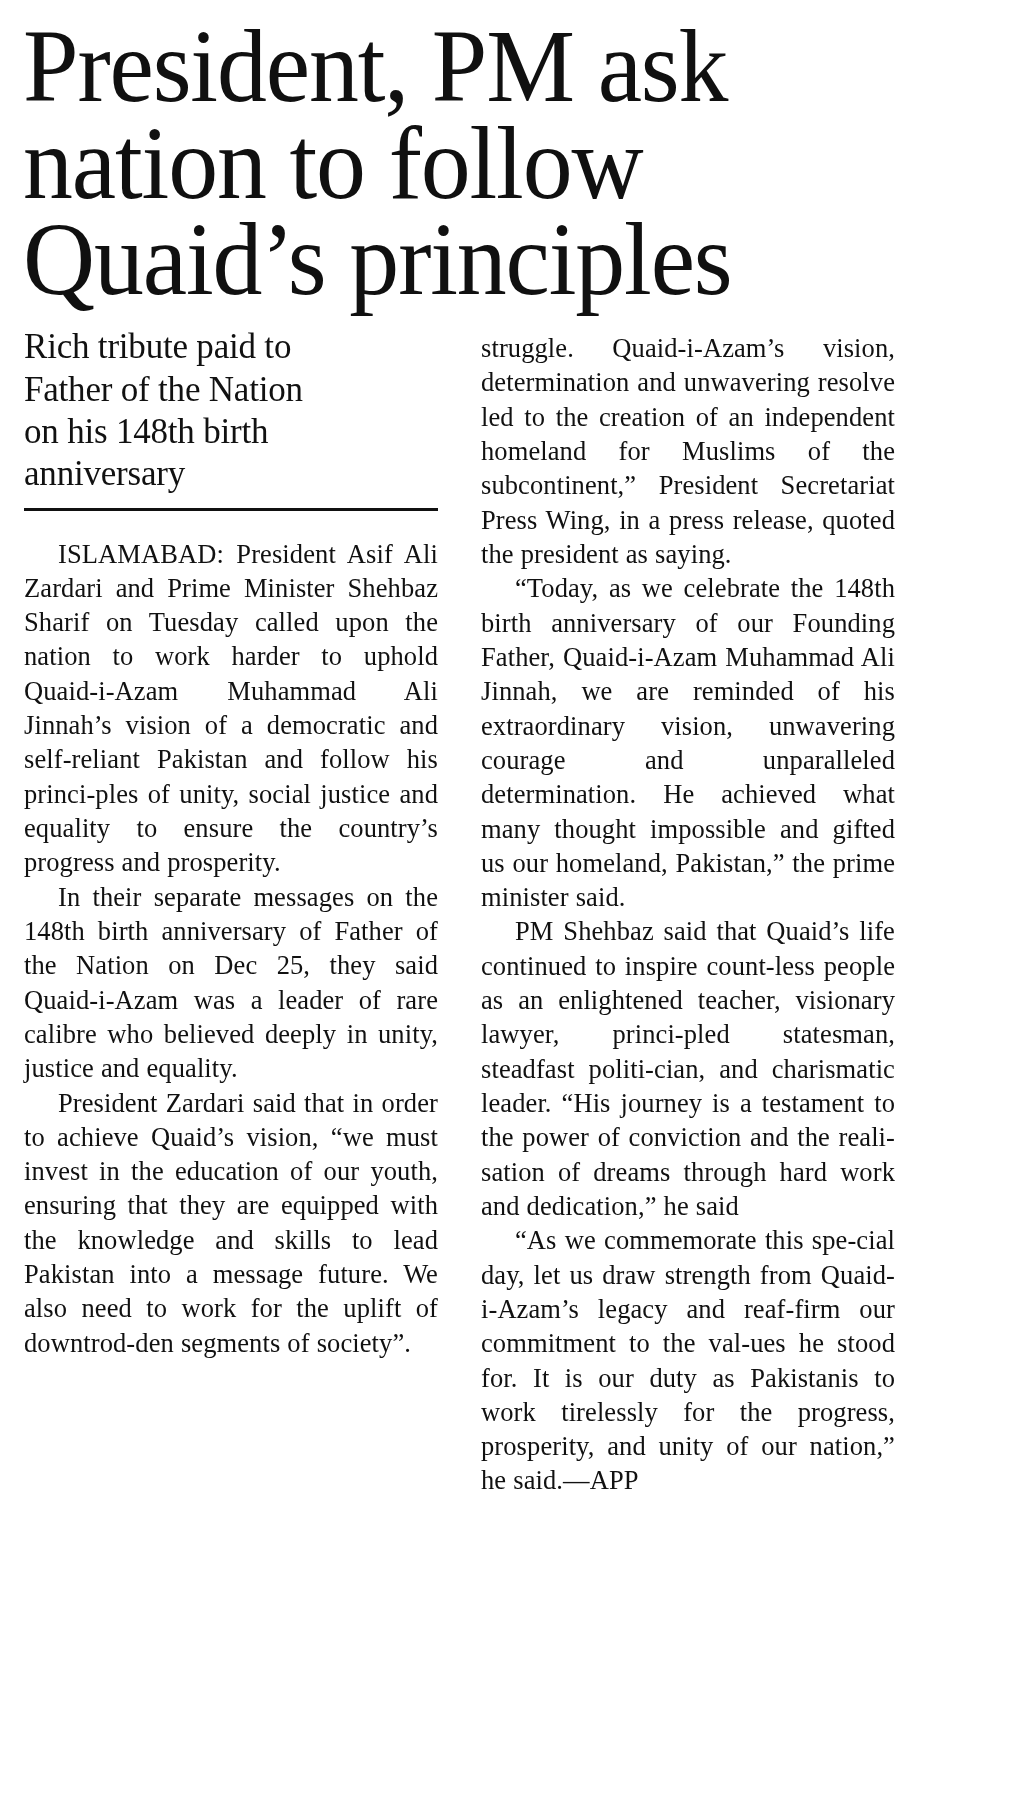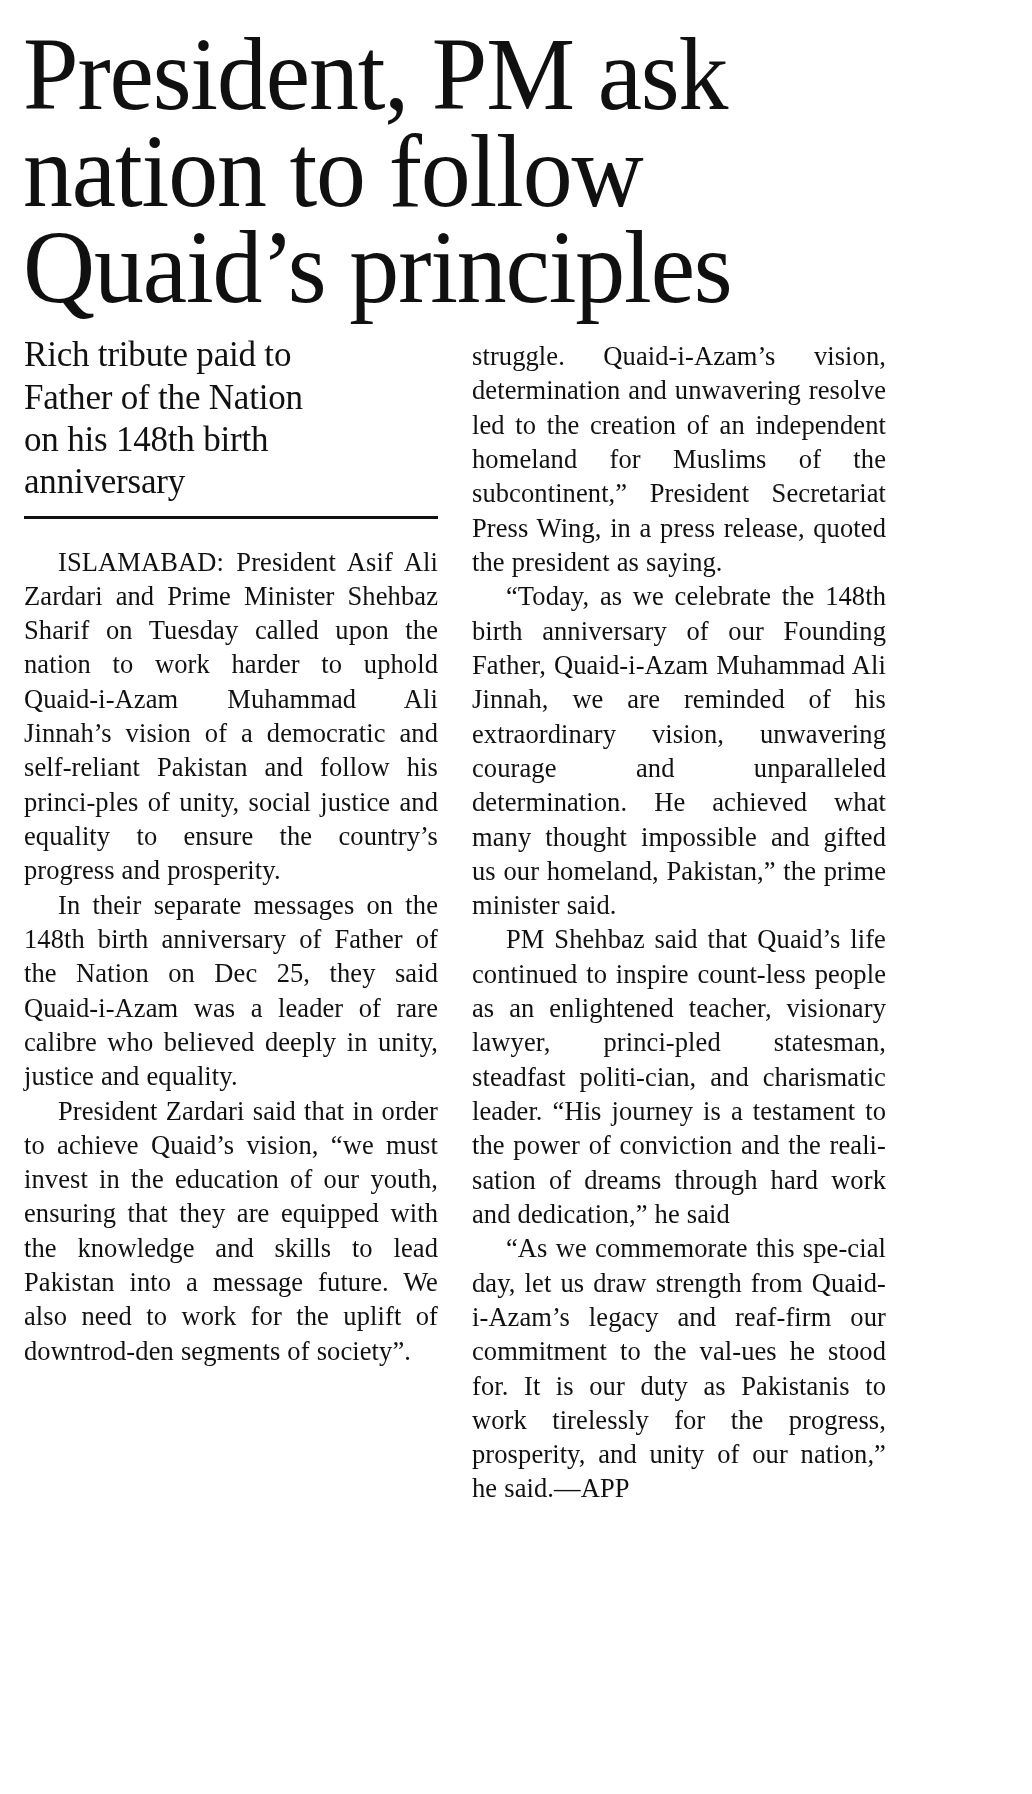--- a/index.html
+++ b/index.html
@@ -15,21 +15,20 @@
     font-family: "Liberation Serif", "DejaVu Serif", serif;
     color: #111111;
     -webkit-font-smoothing: antialiased;
   }
   .page {
     position: relative;
     width: 1032px;
     height: 1370px;
     box-sizing: border-box;
     padding: 0;
-    margin-top: 8px;
   }
 
   
   .headline {
     margin: 0;
     padding: 18px 20px 0 24px;
     font-family: "Liberation Serif", "DejaVu Serif", serif;
     font-weight: 400;
     font-size: 104px;
     line-height: 0.93;
@@ -39,21 +38,21 @@
     transform-origin: left top;
     white-space: pre-line;
   }
 
   
   .body-area {
     position: relative;
     margin-top: 18px;
     padding: 0 24px 0 24px;
     display: flex;
-    gap: 34px;
+    gap: 43px;
     align-items: flex-start;
   }
   .col {
     width: 414px;
     flex: 0 0 414px;
     box-sizing: border-box;
   }
   .col-right {
     padding-top: 5px;
   }

